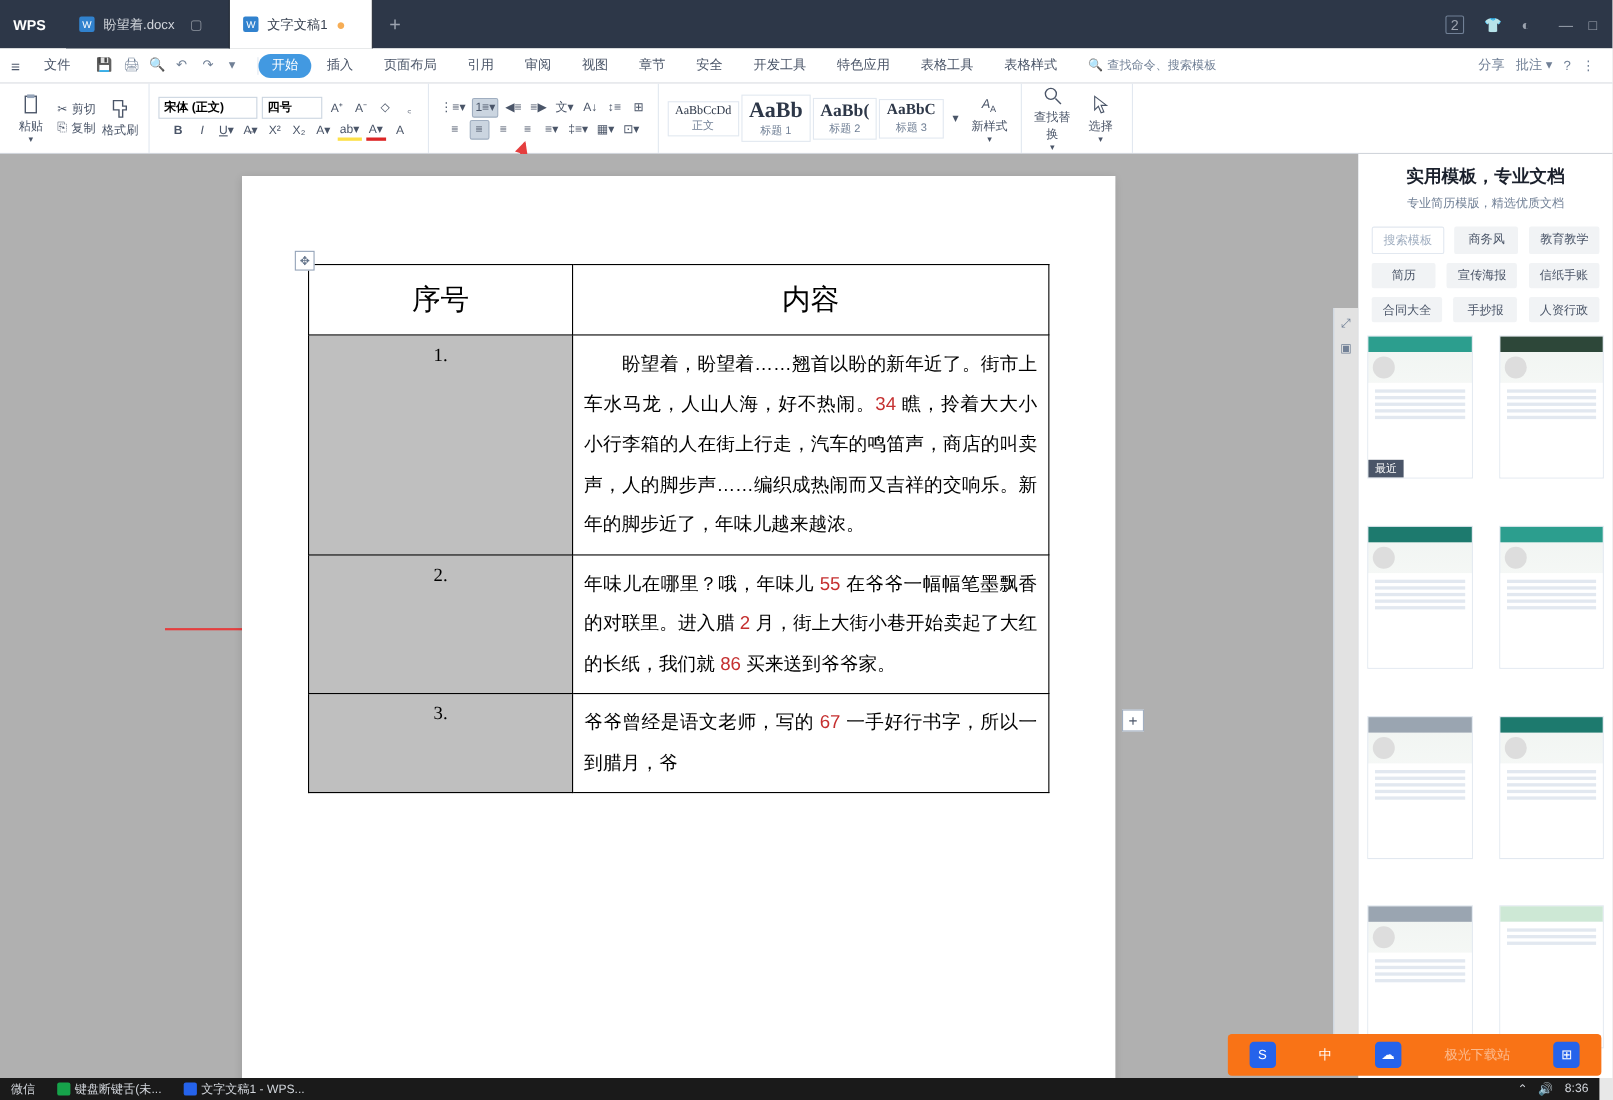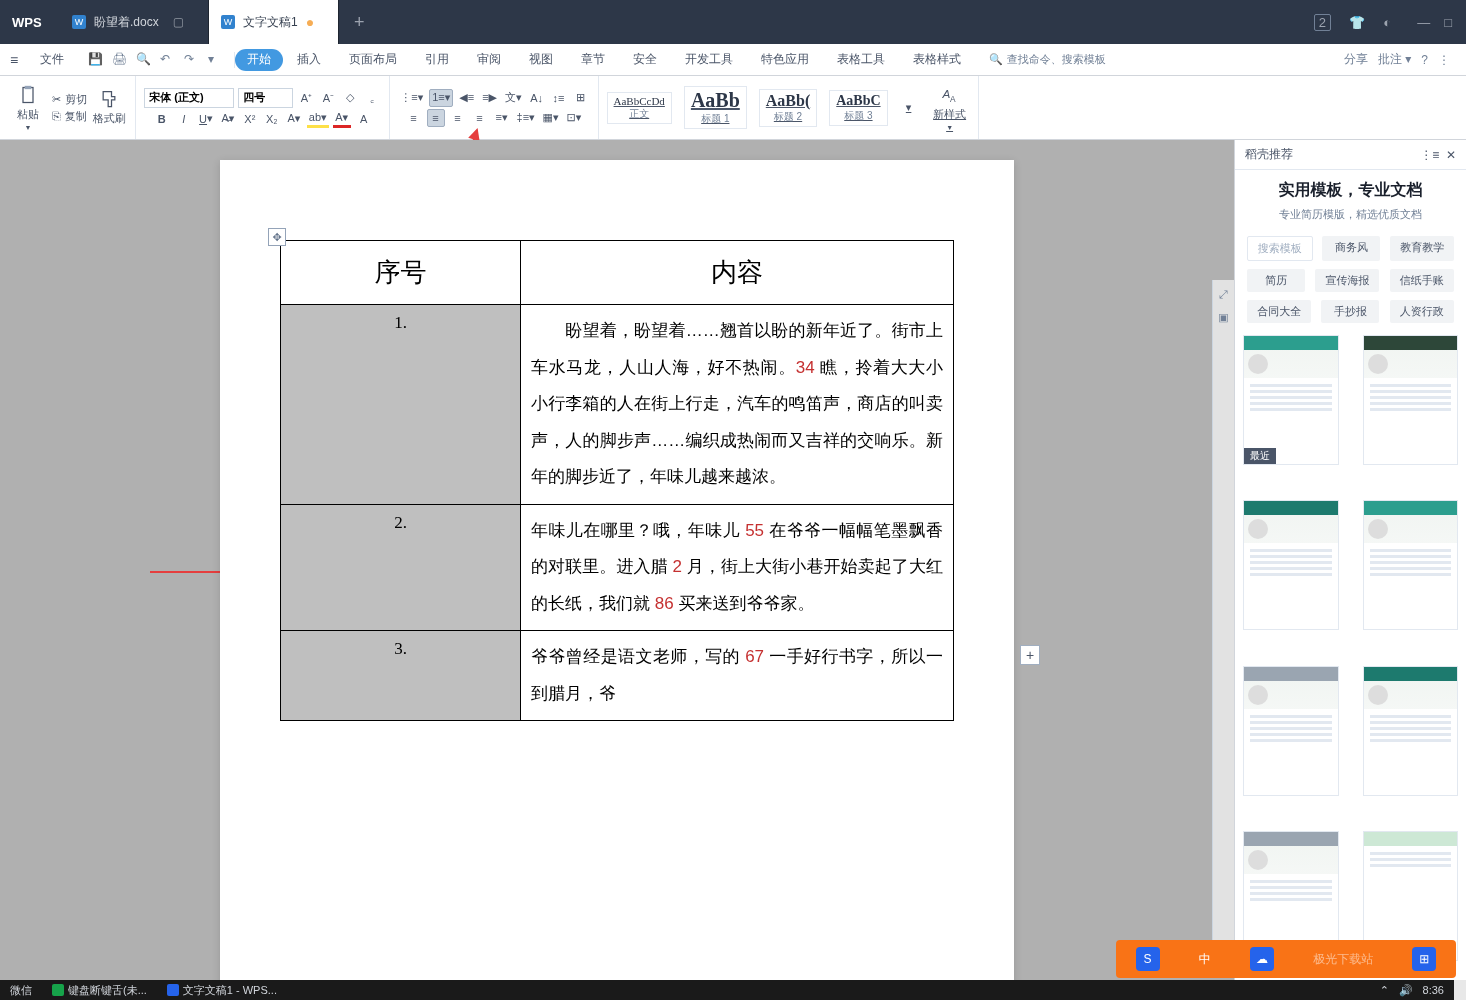--- a/index.html
+++ b/index.html
@@ -234,21 +234,21 @@
         <span class="ribbon-btn selected">≡</span>
         <span class="ribbon-btn">≡</span>
         <span class="ribbon-btn">≡</span>
         <span class="ribbon-btn">≡▾</span>
         <span class="ribbon-btn">‡≡▾</span>
         <span class="ribbon-btn">▦▾</span>
         <span class="ribbon-btn">⊡▾</span>
       </div>
     </div>
   </div>
-  <div class="ribbon-group" style="gap:12px;text-decoration:underline;">
+  <div class="ribbon-group" style="gap:2px;">
     <div class="style-box">
         <span class="preview" style="font-size:11px;">AaBbCcDd</span>
         <span class="label">正文</span>
       </div>
     <div class="style-box">
         <span class="preview" style="font-size:20px;font-weight:bold;">AaBb</span>
         <span class="label">标题 1</span>
       </div>
     <div class="style-box">
         <span class="preview" style="font-size:16px;font-weight:bold;">AaBb(</span>
@@ -258,20 +258,37 @@
         <span class="preview" style="font-size:14px;font-weight:bold;">AaBbC</span>
         <span class="label">标题 3</span>
       </div>
     <span class="ribbon-btn">▾</span>
     <div class="big-btn">
       <svg viewBox="0 0 24 24">
           <text x="3" y="16" font-size="14" font-style="italic" fill="#4a5568">A</text>
           <text x="12" y="20" font-size="10" fill="#4a5568">A</text>
         </svg>
       <span>新样式</span>
+        <span style="font-size:7px;">▼</span>
+    </div>
+  </div>
+  <div class="ribbon-group">
+    <div class="big-btn">
+      <svg viewBox="0 0 24 24">
+          <circle cx="10" cy="10" r="6" fill="none" stroke="#4a5568" stroke-width="1.5"></circle>
+          <line x1="15" y1="15" x2="21" y2="21" stroke="#4a5568" stroke-width="1.5"></line>
+        </svg>
+      <span>查找替换</span>
+        <span style="font-size:7px;">▼</span>
+    </div>
+    <div class="big-btn">
+      <svg viewBox="0 0 24 24">
+          <path d="M5 3 L5 18 L9 14 L12 21 L15 20 L12 13 L18 13 Z" fill="none" stroke="#4a5568" stroke-width="1.2"></path>
+        </svg>
+      <span>选择</span>
         <span style="font-size:7px;">▼</span>
     </div>
   </div>
 </div>
 
 <div class="arrow-v"></div>
 
 <div class="workspace">
   <div class="doc-area">
     <div class="arrow arrow-h"></div>
@@ -306,24 +323,20 @@
       <div class="add-col" style="top:485px; right:-26px;">+</div>
     </div>
   </div>
 
   <div class="side-tools">
     <span>⤢</span>
     <span>▣</span>
   </div>
 
   <div class="right-panel">
-    <div class="rp-head">
-      <span>稻壳推荐</span>
-      <span><span>⋮≡</span>&nbsp;&nbsp;<span>✕</span></span>
-    </div>
     <div class="rp-banner">
       <h3>实用模板，专业文档</h3>
       <p>专业简历模版，精选优质文档</p>
     </div>
     <div class="rp-tags">
       <span class="rp-tag search">搜索模板</span>
       <span class="rp-tag">商务风</span>
       <span class="rp-tag">教育教学</span>
     </div>
     <div class="rp-tags">

